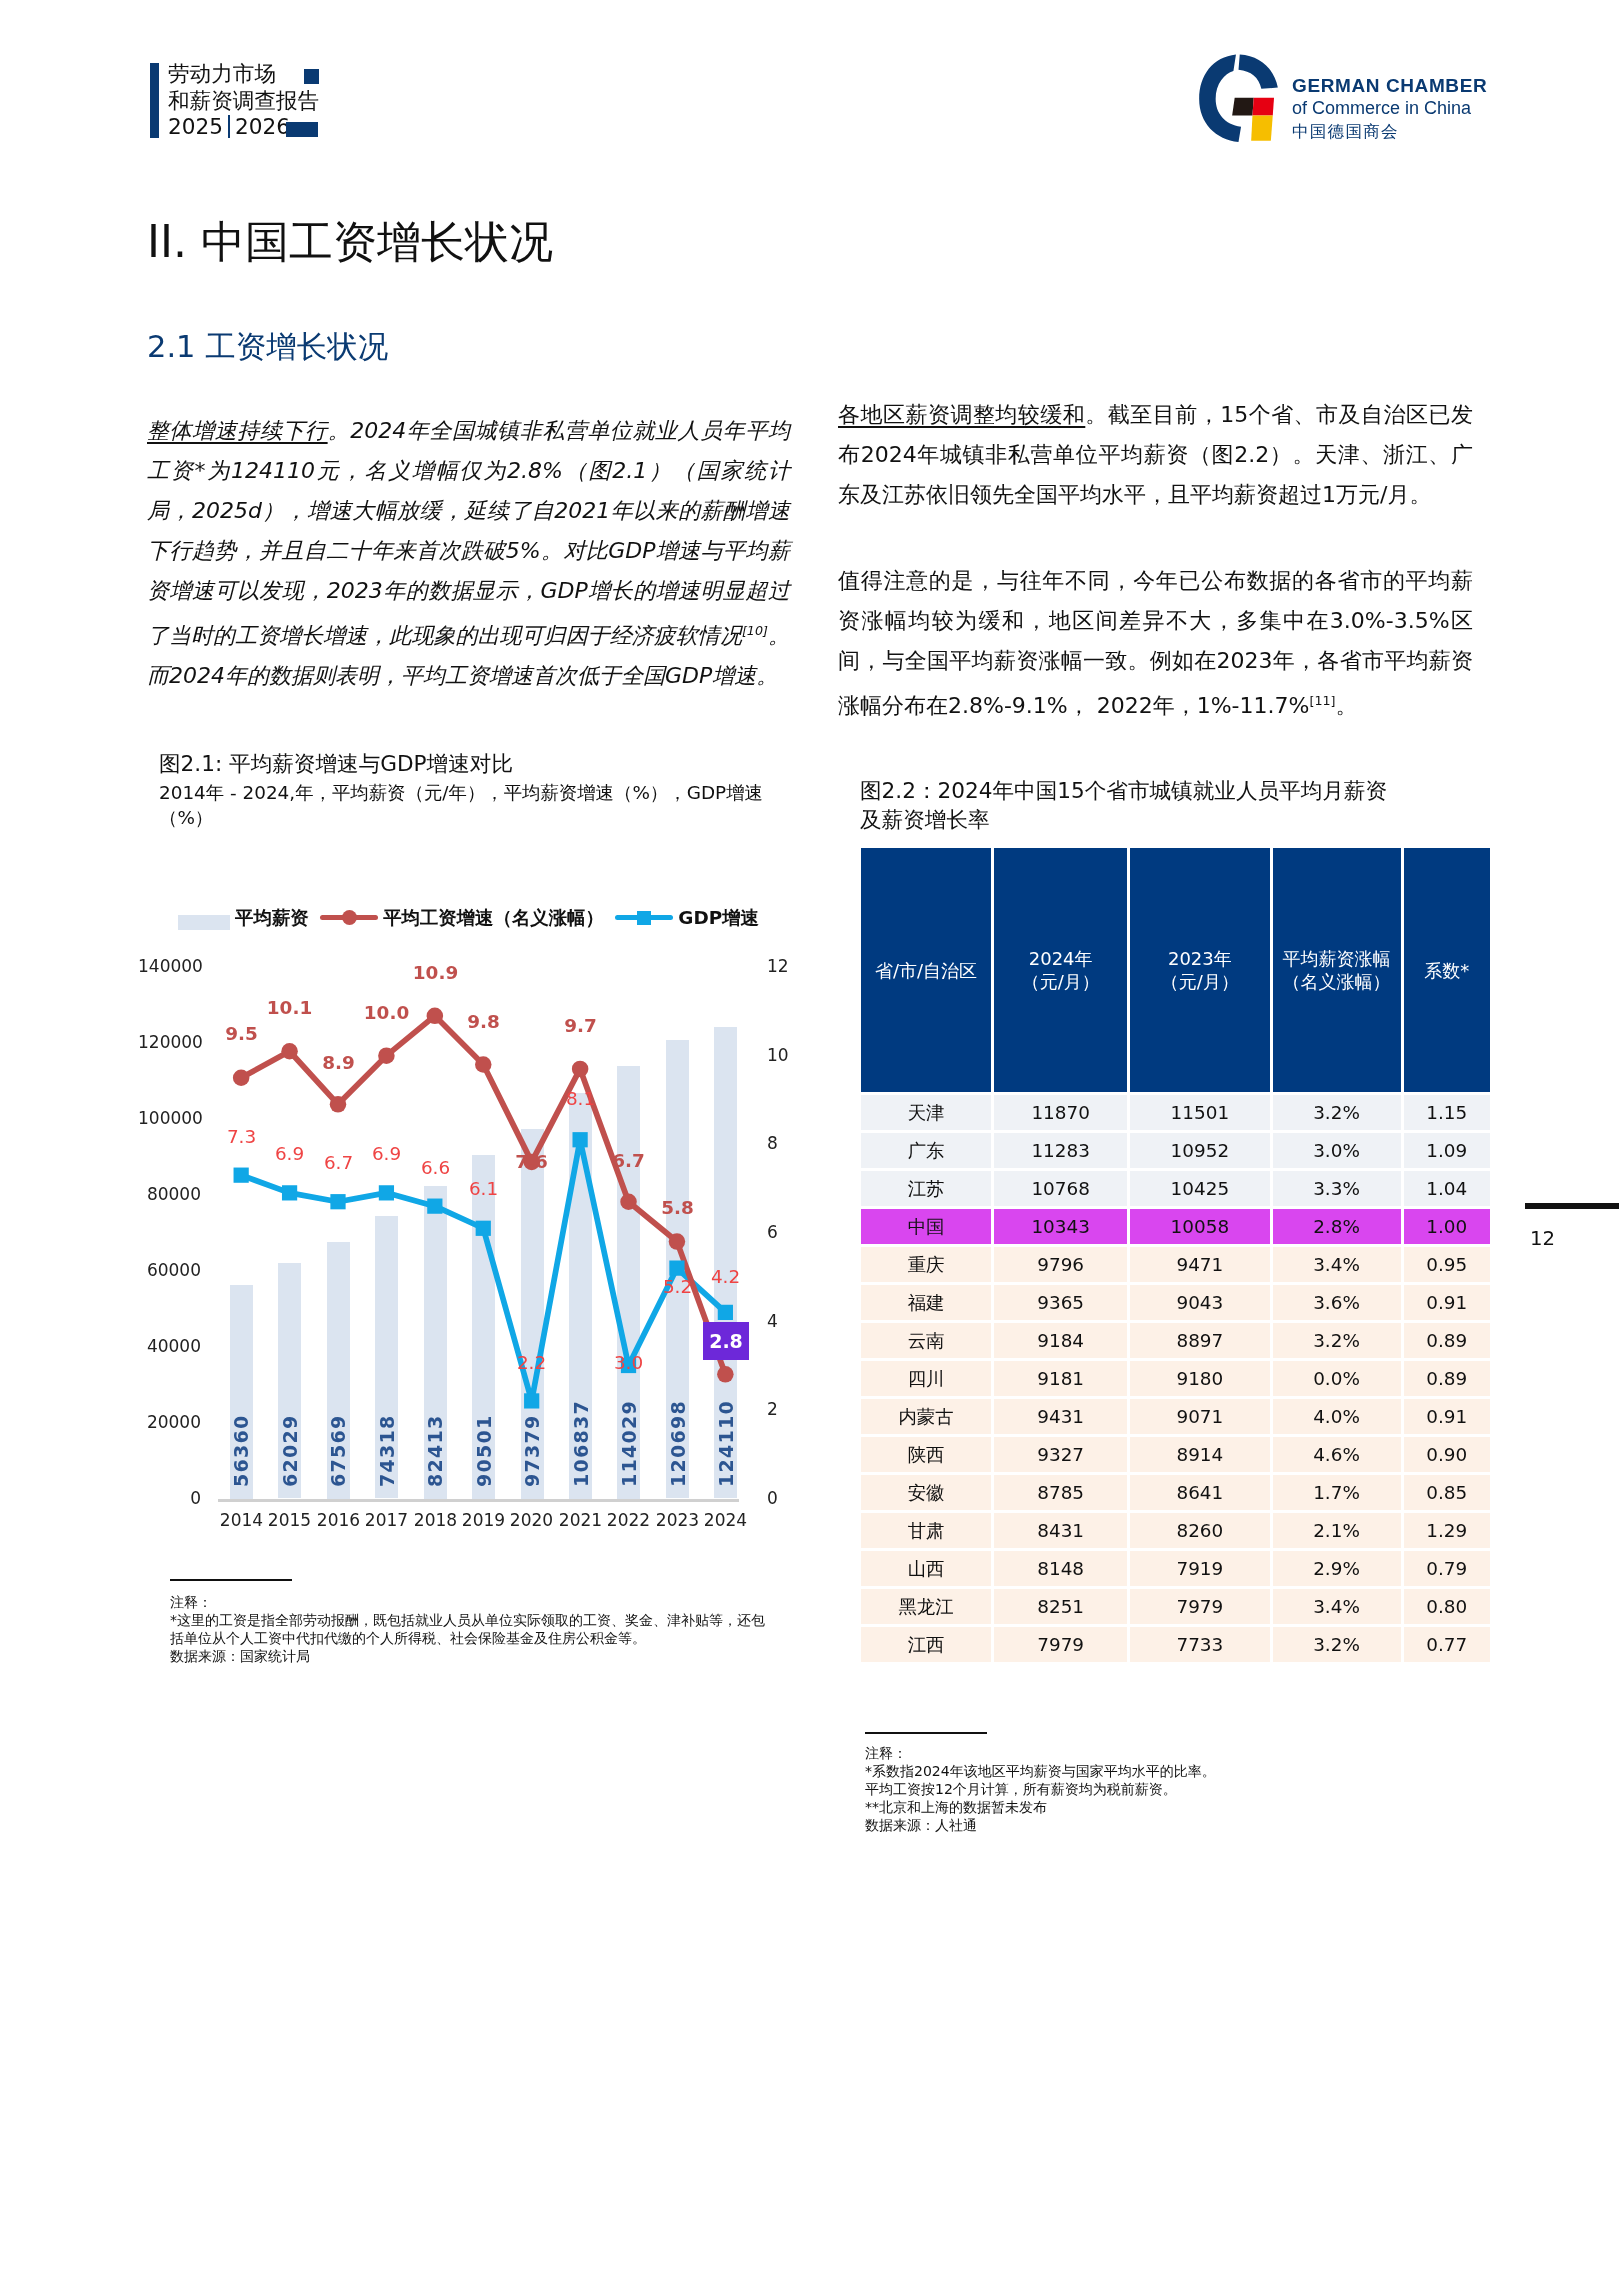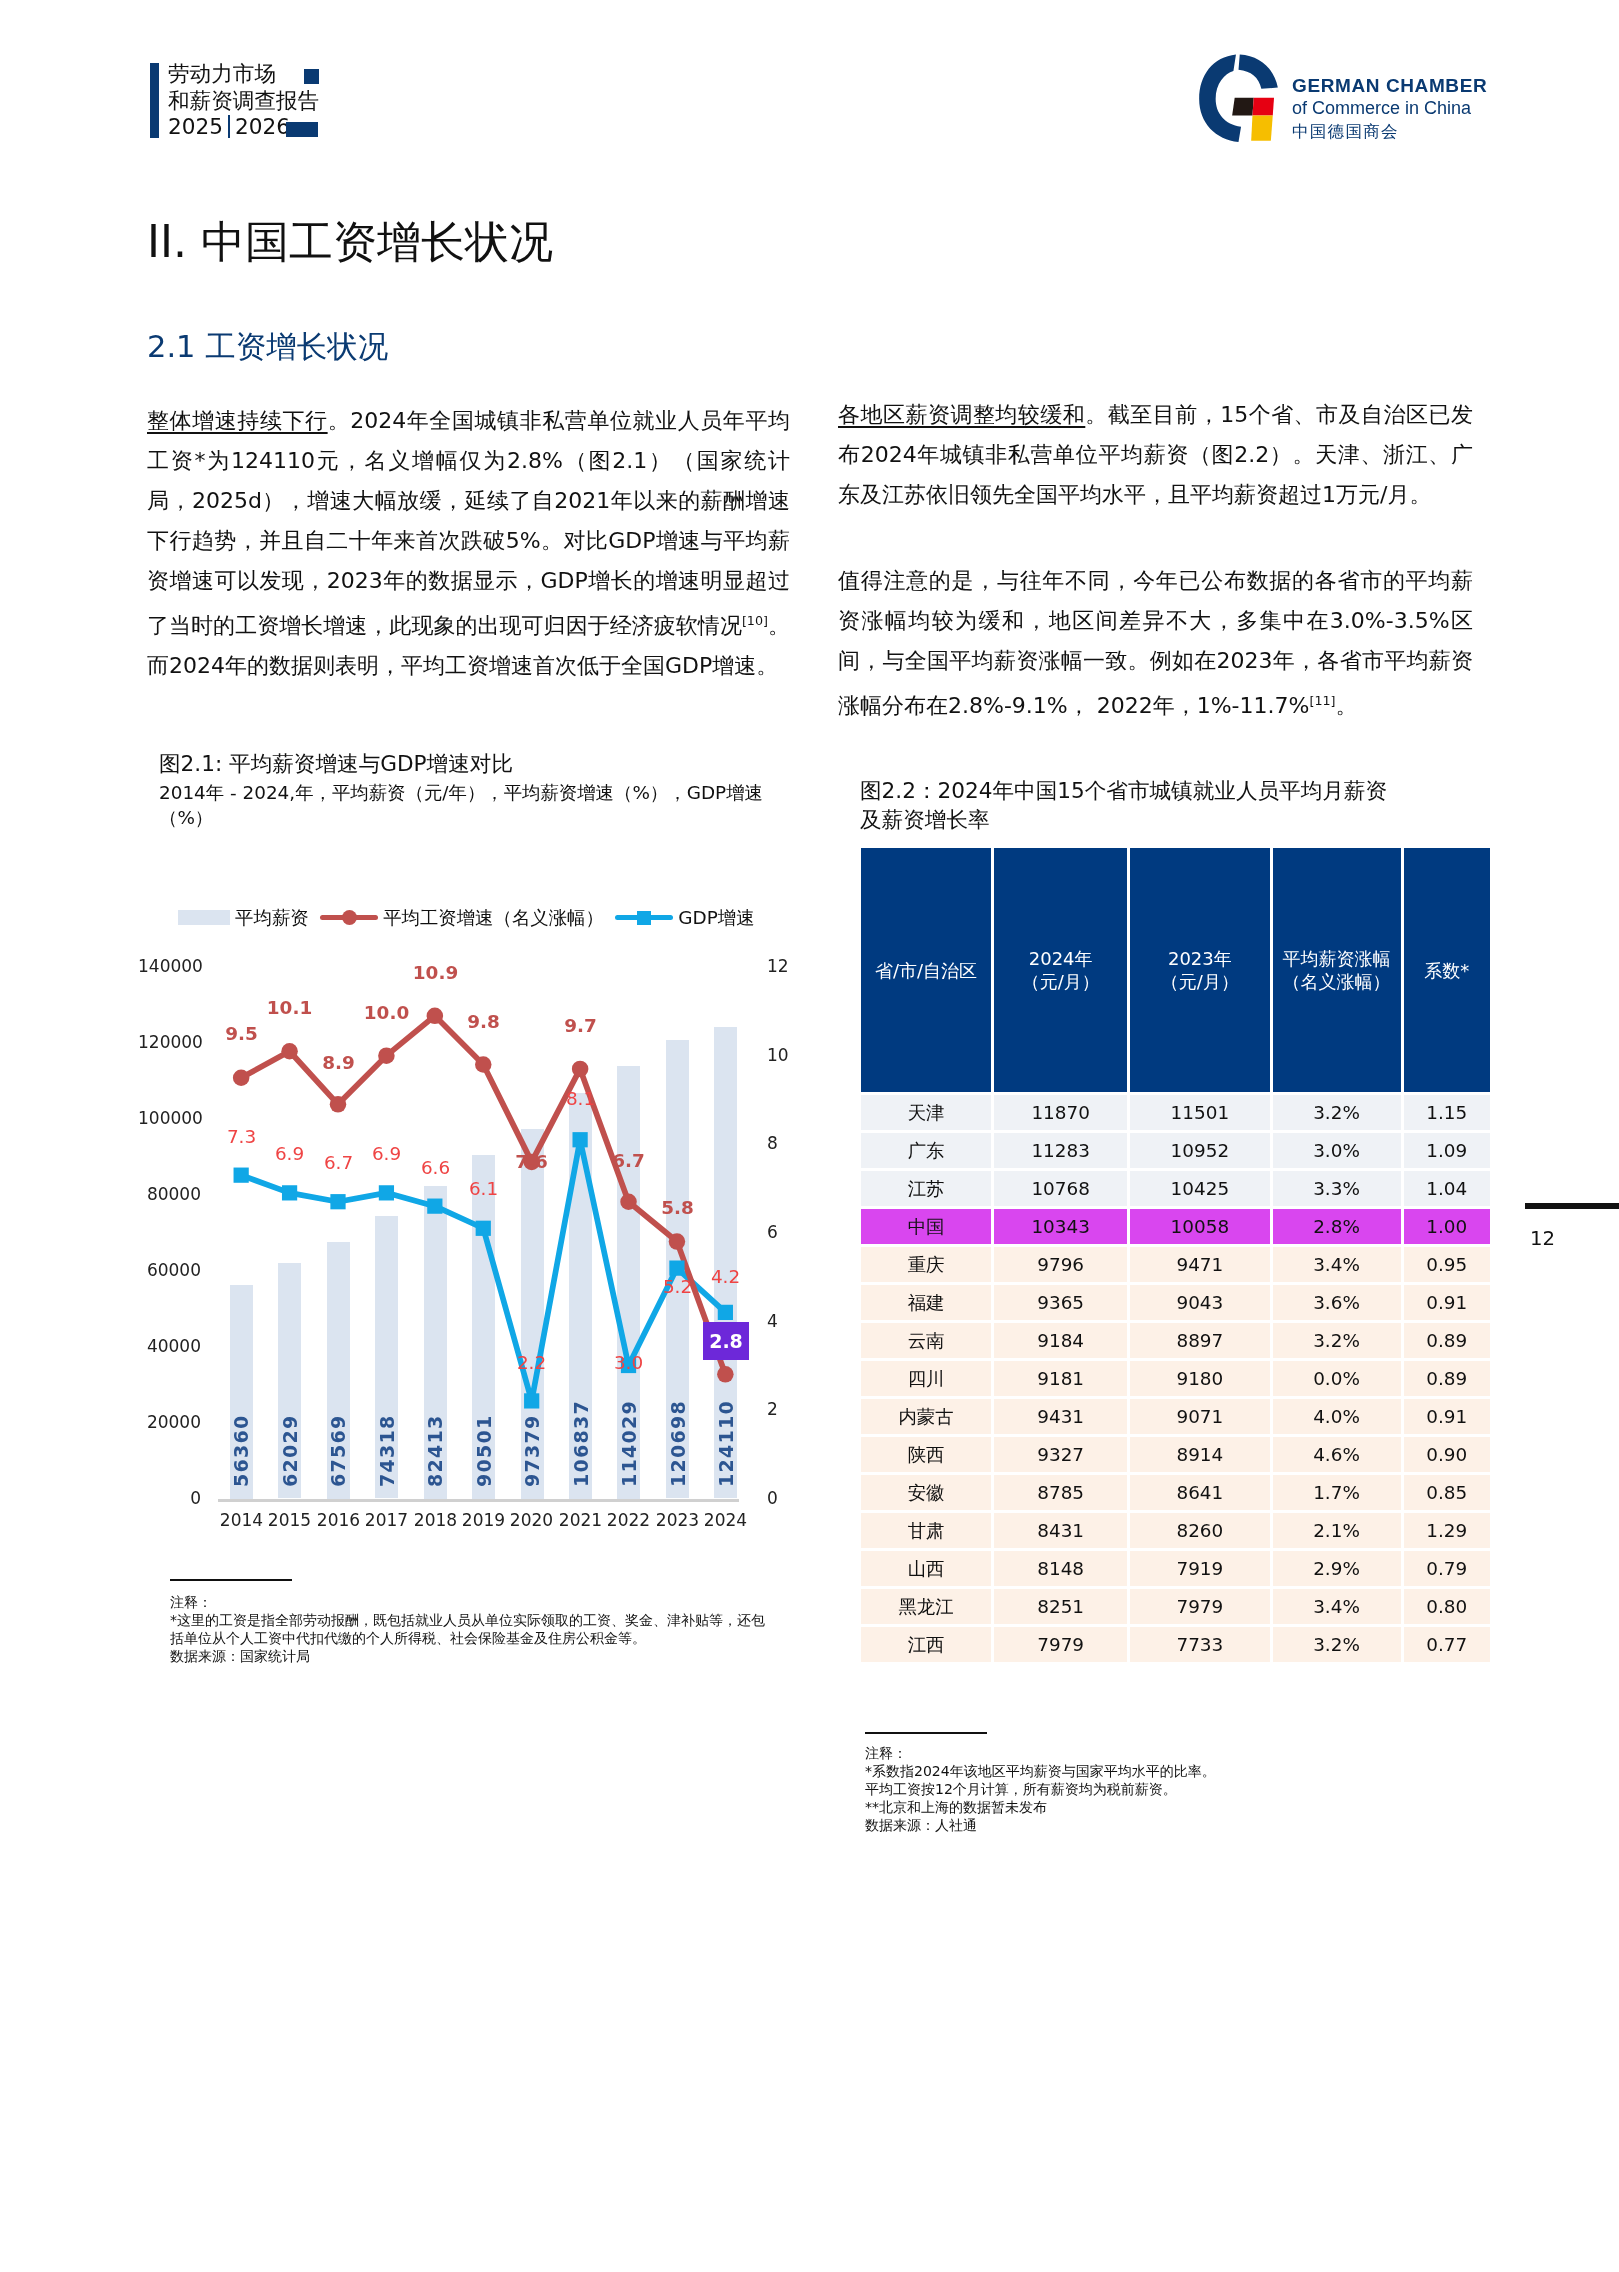--- a/index.html
+++ b/index.html
@@ -22,21 +22,21 @@
 
   .para { font-size:22px; line-height:40px; color:#111; text-align:justify; }
   .para u { text-decoration:underline; text-underline-offset:3.8px; }
   .para sup { font-size:12.7px; }
 
   .fig-title { font-size:21.6px; color:#111; white-space:nowrap; }
   .fig-sub { font-size:18.4px; line-height:25.4px; color:#111; }
 
   
   .legend { left:178px; top:905px; height:25.4px; font-size:18.4px; white-space:nowrap; display:flex; align-items:center; gap:11.4px; }
-  .lg-item { display:flex; align-items:center; gap:5.1px; }
+  .lg-item { display:flex; align-items:flex-end; gap:5.1px;font-weight:bold; }
   .lg-bar { width:52px; height:15.2px; background:#dbe4f0; }
   .lg-line { position:relative; width:58px; height:25.4px; }
   .lg-line::before { content:""; position:absolute; left:0; right:0; top:10.2px; height:5.1px; border-radius:2.5px; }
   .lg-red::before { background:#c0504d; }
   .lg-blue::before { background:#10a7e6; }
   .lg-red::after { content:""; position:absolute; left:21.6px; top:5.1px; width:15.2px; height:15.2px; border-radius:50%; background:#c0504d; }
   .lg-blue::after { content:""; position:absolute; left:22px; top:5.7px; width:14px; height:14px; background:#10a7e6; }
 
   .axis-l { font-size:17px; color:#222; text-align:right; width:63px; }
   .axis-r { font-size:17px; color:#222; }
@@ -82,21 +82,21 @@
   <polygon points="94,72 126,72 124,100 92,100" fill="#e60012"></polygon>
   <polygon points="92,100 124,100 121,140 90,140" fill="#f6be00"></polygon>
 </svg>
 <div class="abs logo-text1">GERMAN CHAMBER</div>
 <div class="abs logo-text2">of Commerce in China</div>
 <div class="abs logo-text3">中国德国商会</div>
 
 <div class="abs h1">II. 中国工资增长状况</div>
 <div class="abs h2">2.1 工资增长状况</div>
 
-<div class="abs para" style="left:147px; top:401px; width:643px;">
+<div class="abs para" style="left:147px; top:411px; width:643px;font-style:italic;">
   <u>整体增速持续下行</u><span>。2024年全国城镇非私营单位就业人员年平均工资*为124110元，名义增幅仅为2.8%（图2.1）（国家统计局，2025d），增速大幅放缓，延续了自2021年以来的薪酬增速下行趋势，并且自二十年来首次跌破5%。对比GDP增速与平均薪资增速可以发现，2023年的数据显示，GDP增长的增速明显超过了当时的工资增长增速，此现象的出现可归因于经济疲软情况</span><sup>[10]</sup><span>。而2024年的数据则表明，平均工资增速首次低于全国GDP增速。</span>
 </div>
 
 <div class="abs para" style="left:838px; top:395px; width:635px;">
   <u>各地区薪资调整均较缓和</u><span>。截至目前，15个省、市及自治区已发布2024年城镇非私营单位平均薪资（图2.2）。天津、浙江、广东及江苏依旧领先全国平均水平，且平均薪资超过1万元/月。</span>
 </div>
 <div class="abs para" style="left:838px; top:561px; width:635px;">
   <span>值得注意的是，与往年不同，今年已公布数据的各省市的平均薪资涨幅均较为缓和，地区间差异不大，多集中在3.0%-3.5%区间，与全国平均薪资涨幅一致。例如在2023年，各省市平均薪资涨幅分布在2.8%-9.1%， 2022年，1%-11.7%</span><sup>[11]</sup><span>。</span>
 </div>
 

